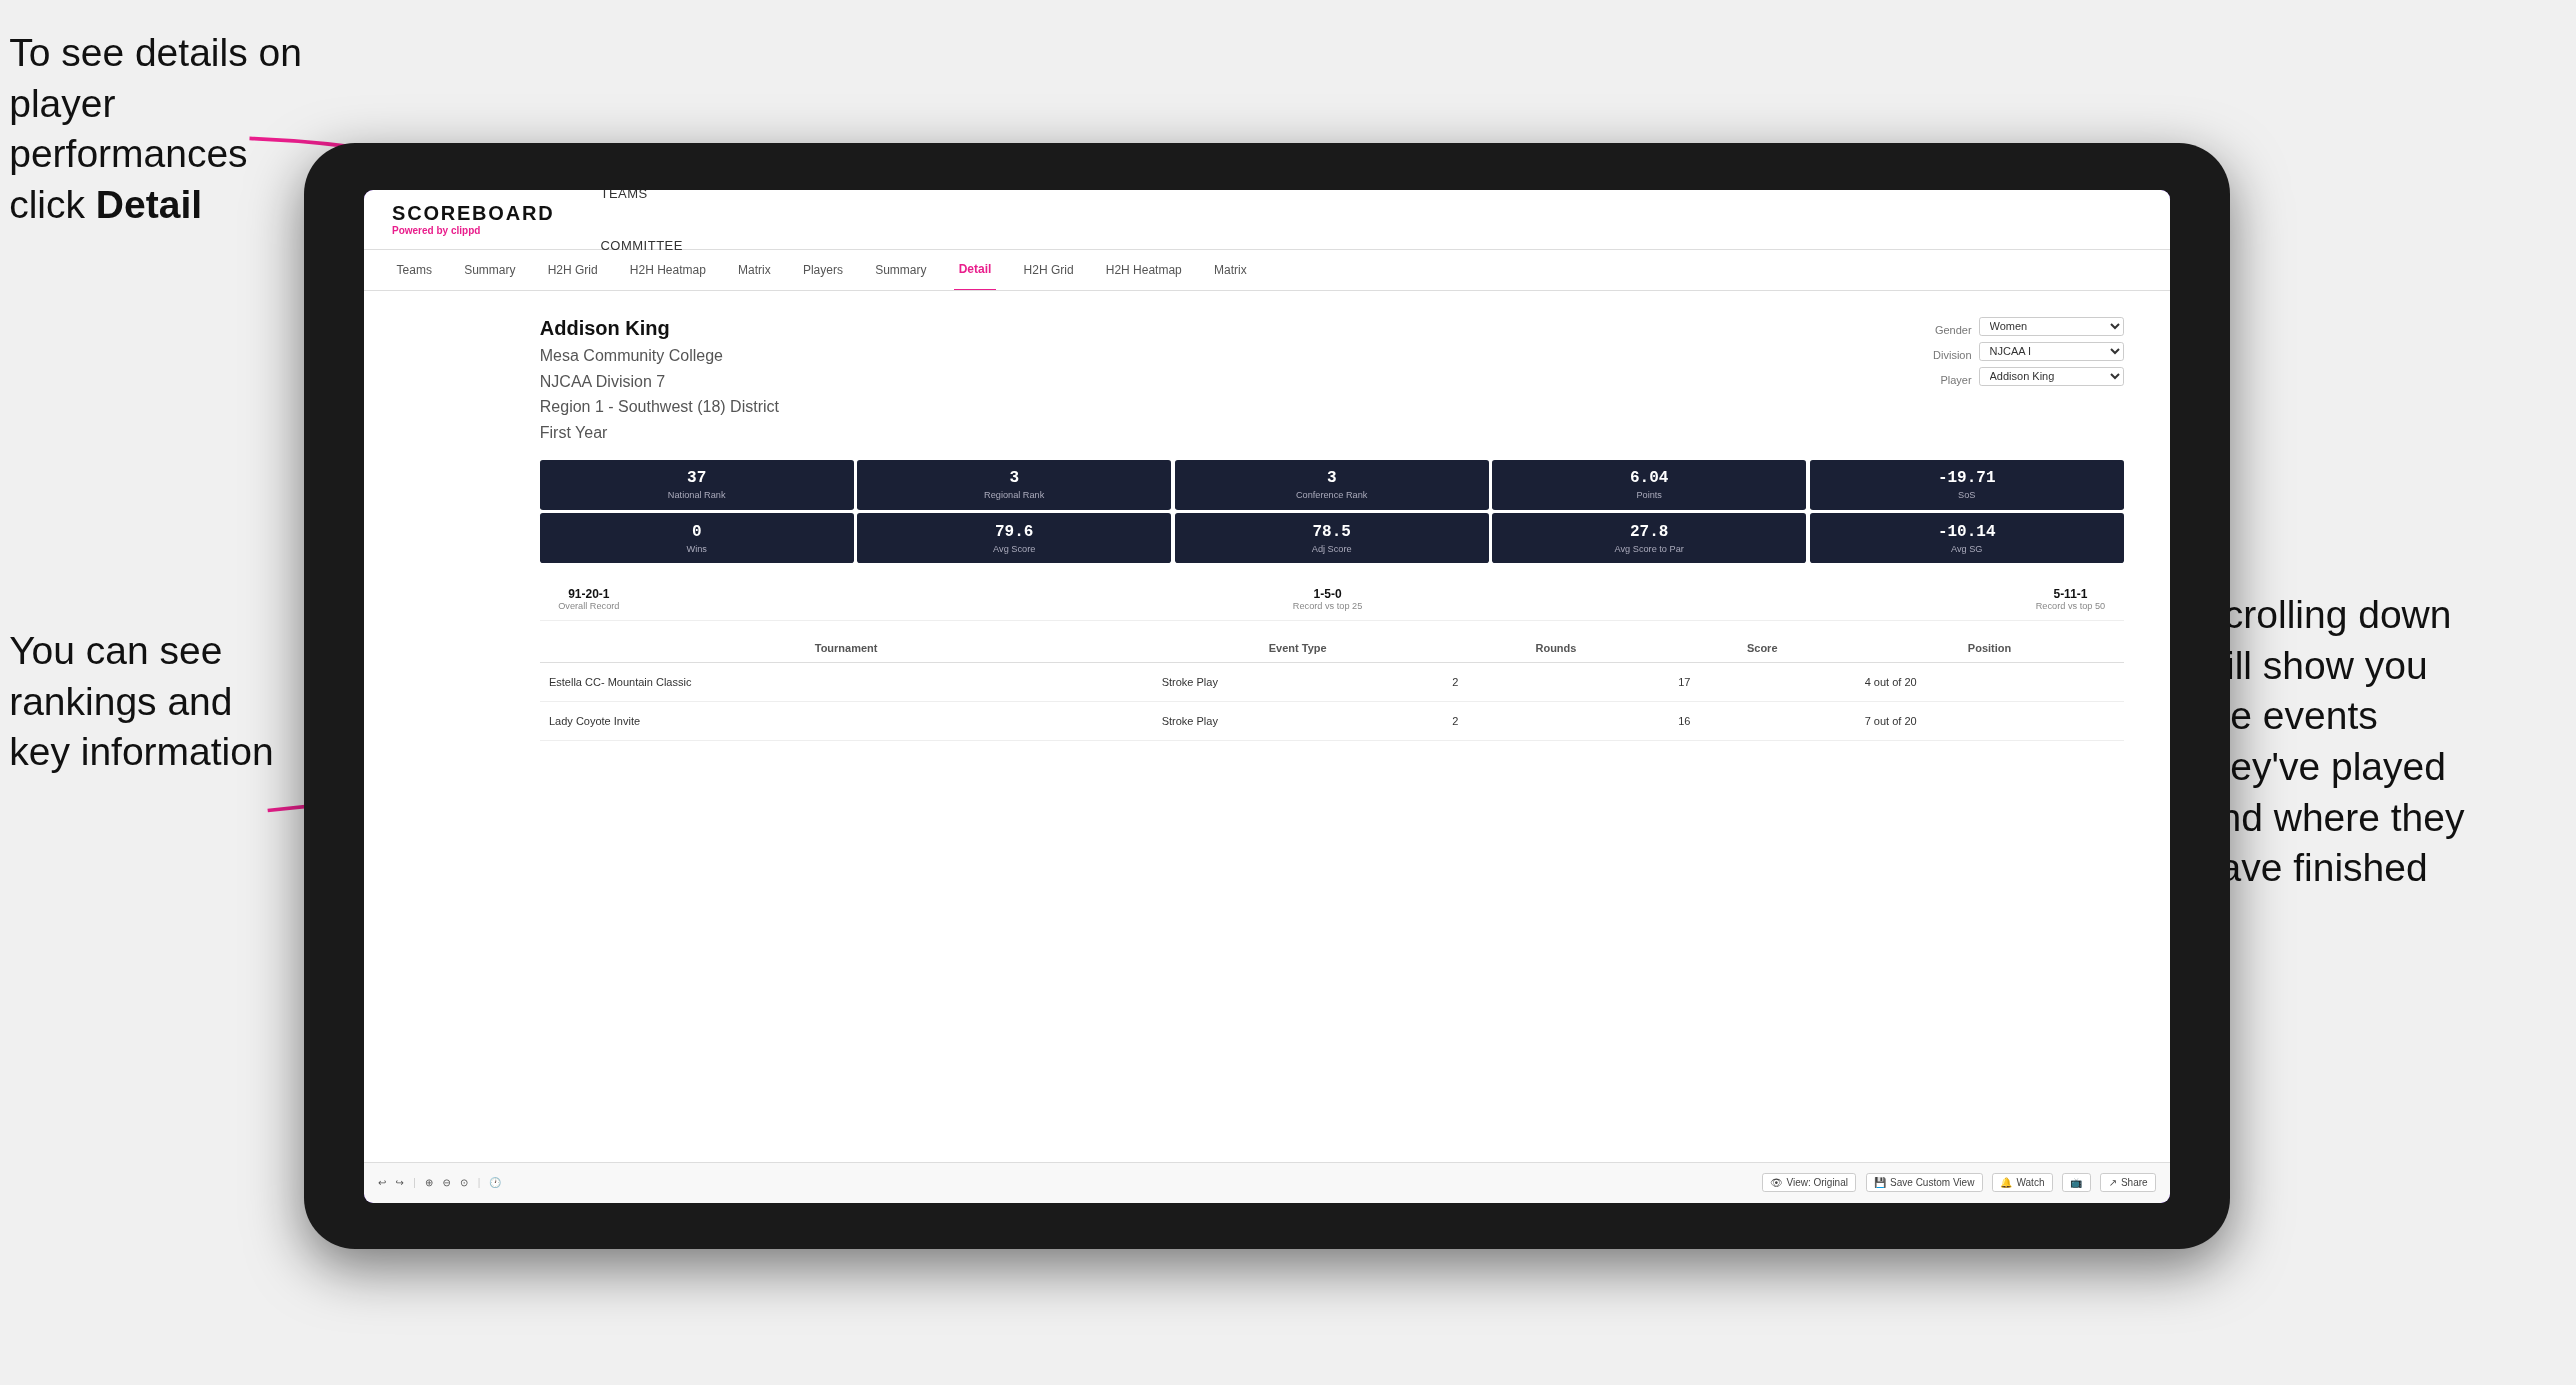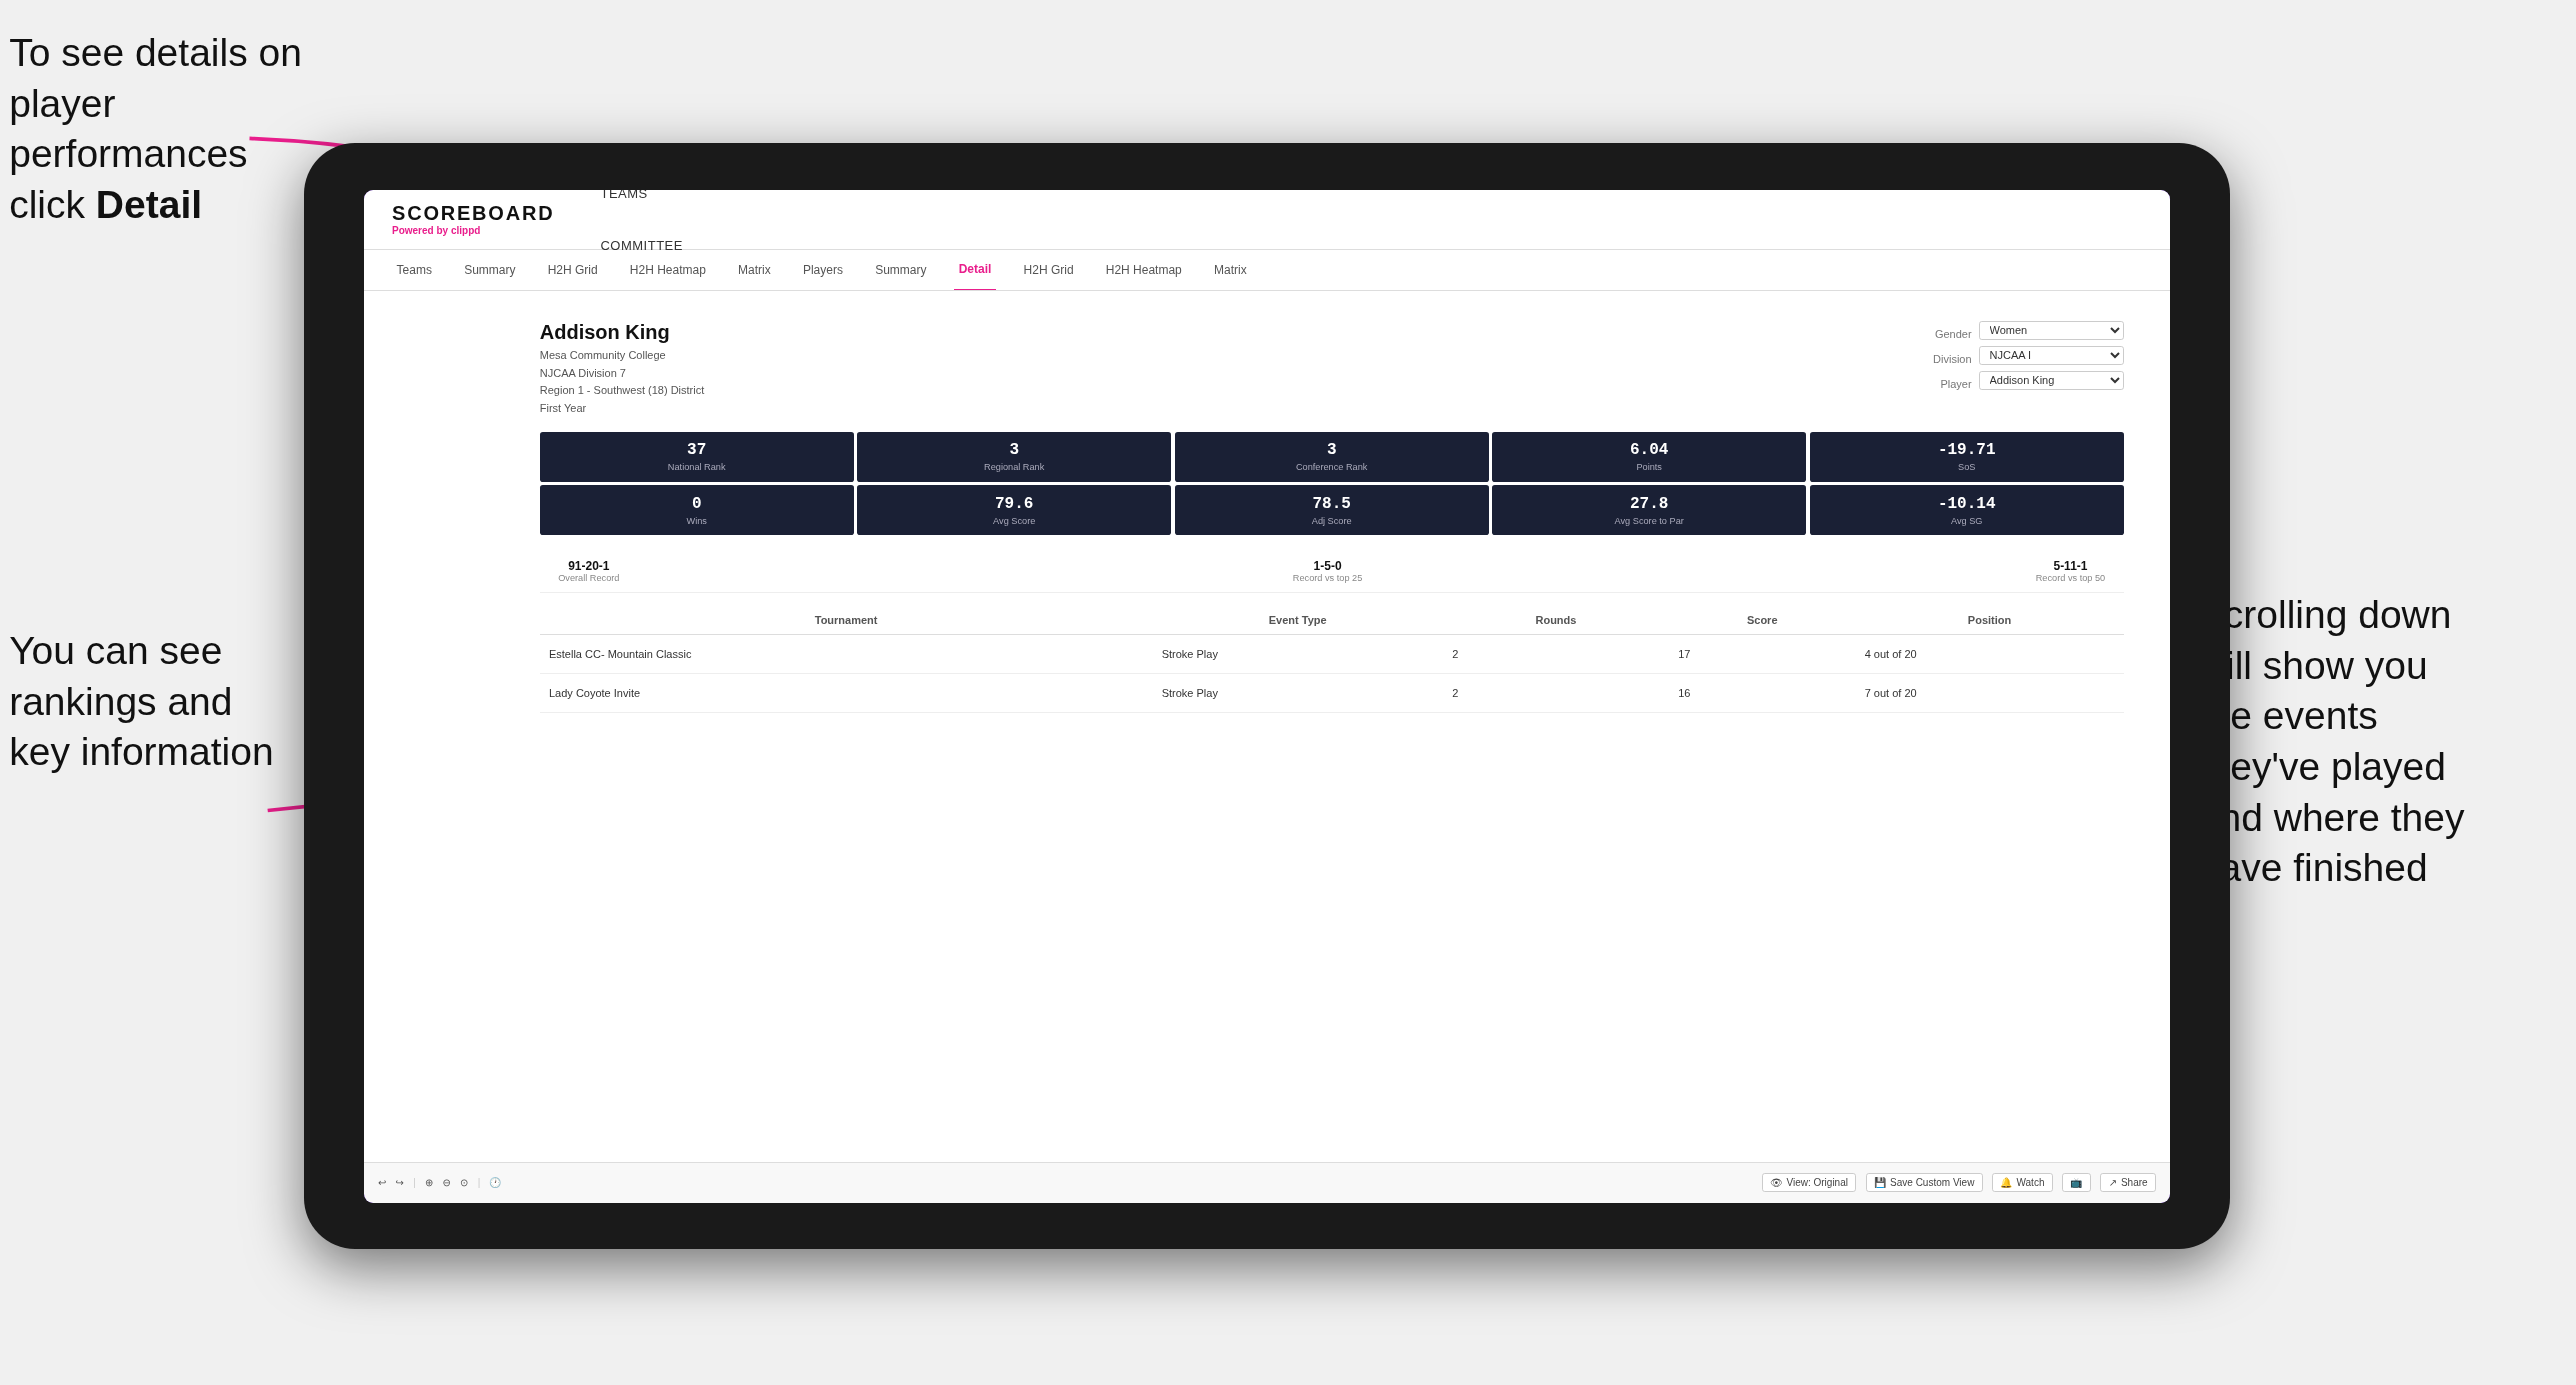--- a/index.html
+++ b/index.html
@@ -138,23 +138,22 @@
       flex: 1;
       background: #fff;
       display: flex;
       flex-direction: column;
       overflow: auto;
     }
 
     
     .content-area {
       display: flex;
-      padding: 4px 28px;
+      padding: 12px 28px;
       gap: 18.4px;
-      margin-top: 12px;
     }
 
     
     .left-sidebar {
       width: 111px;
       flex-shrink: 0;
     }
 
     
     .player-panel {
@@ -170,21 +169,21 @@
       margin-bottom: 14px;
     }
 
     .player-info h2 {
       font-size: 20px;
       font-weight: 700;
       color: #111;
       margin-bottom: 3.7px;
     }
     .player-info p {
-      font-size: 11px;
+      font-size: 16px;
       color: #555;
       line-height: 1.6;
     }
 
     .player-controls {
       display: flex;
       flex-direction: column;
       gap: 5.5px;
       min-width: 203px;
     }

